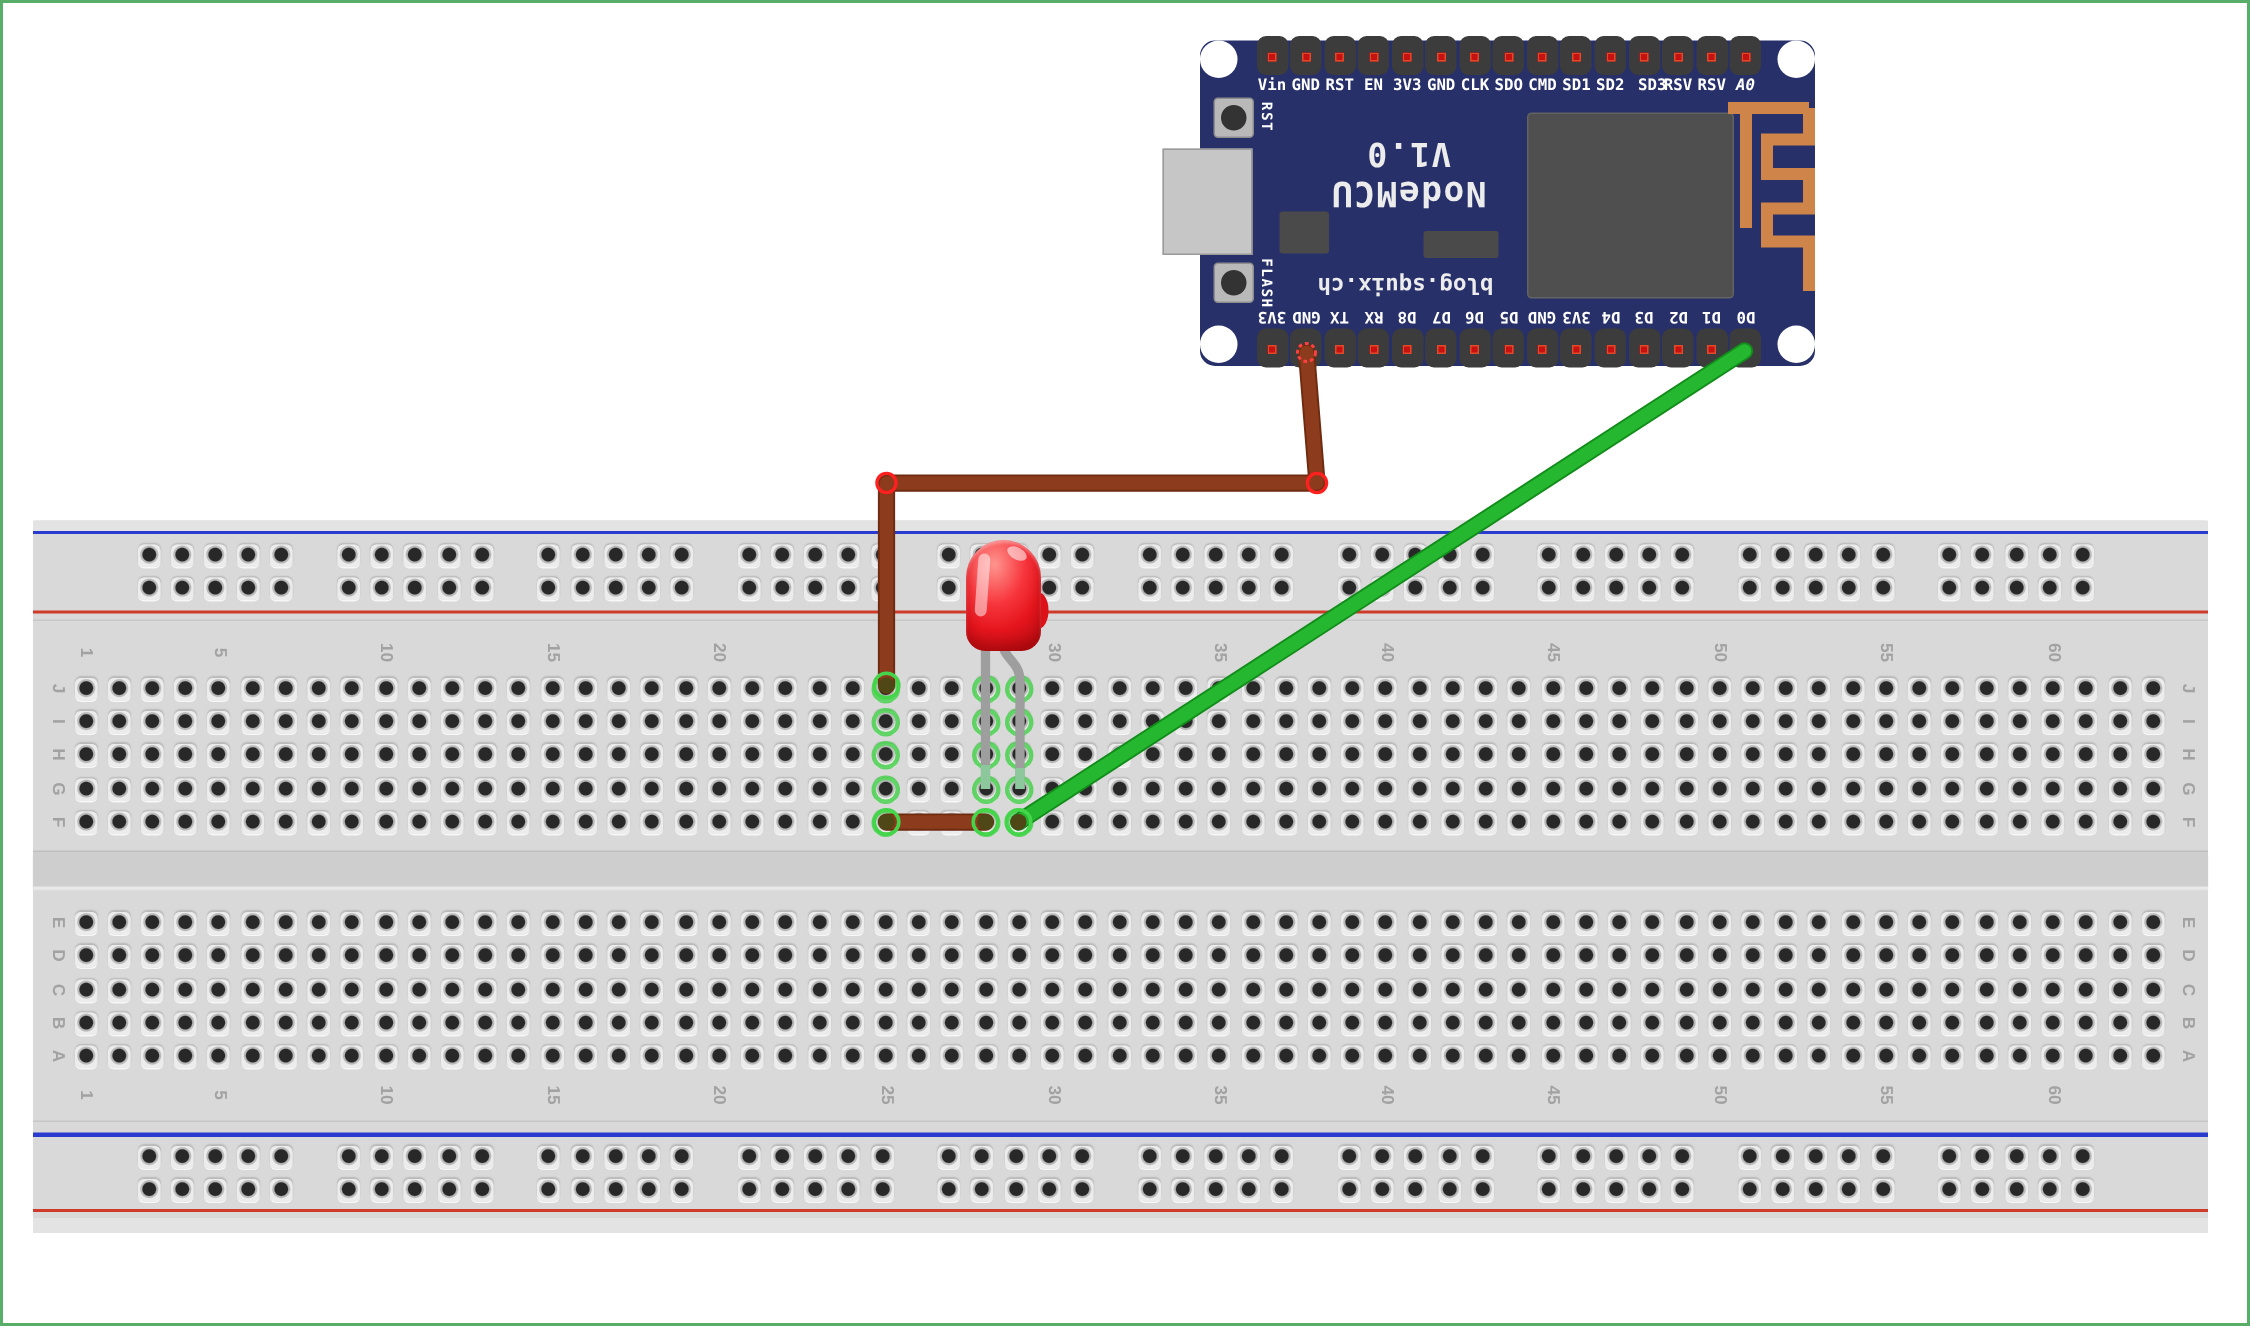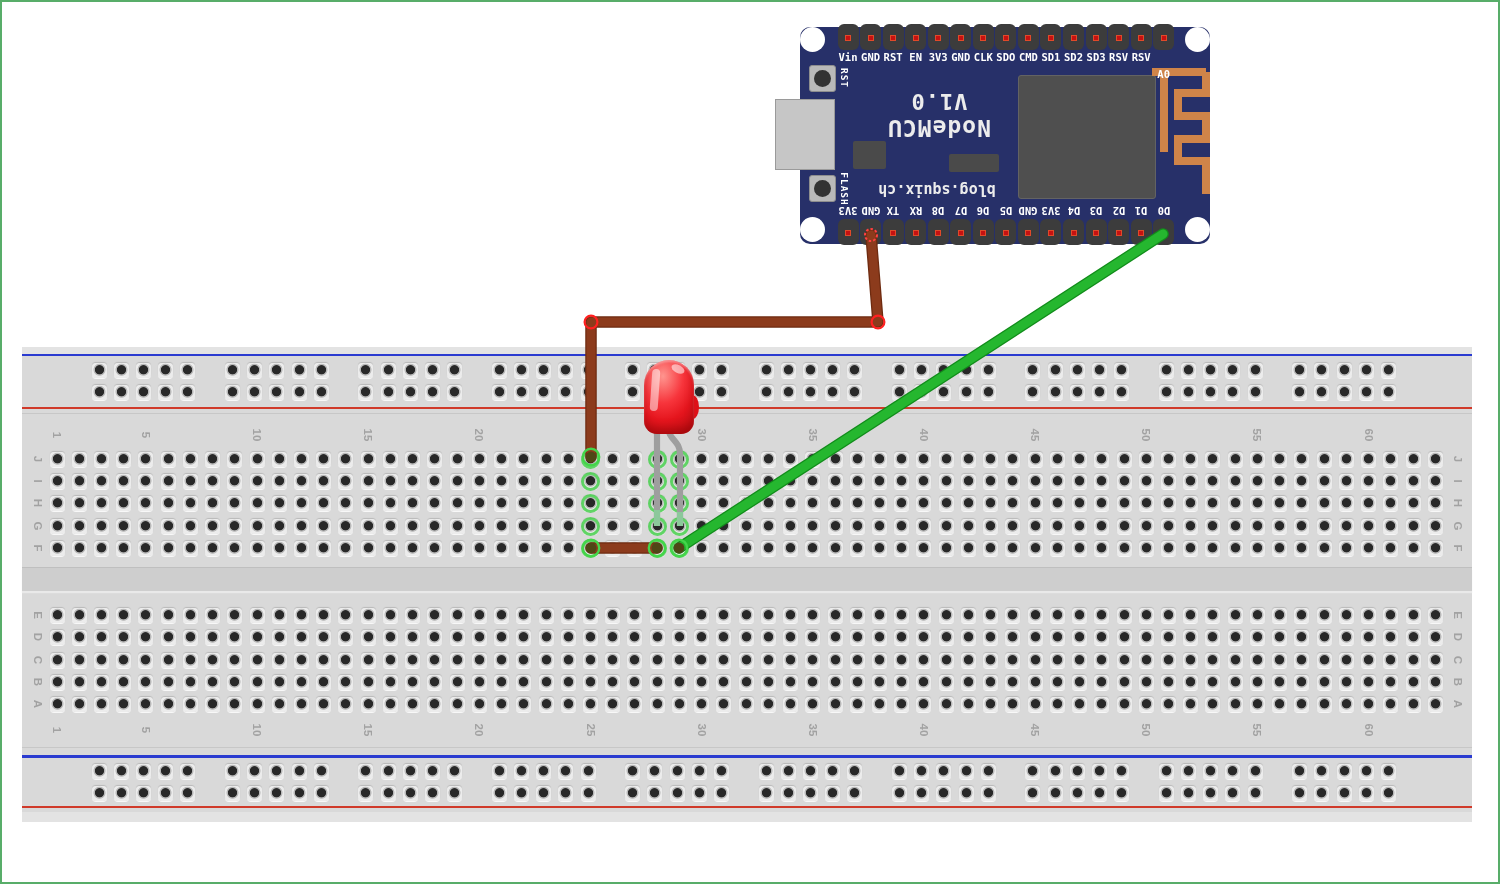--- a/index.html
+++ b/index.html
@@ -1037,30 +1037,30 @@
       <div class="pad-dot" style="left: 1023.4px; top: 33px; background: rgb(198, 17, 17);"></div>
       <div class="pin-label" style="left: 1026.4px; top: 49px;">CMD</div>
       <div class="pad" style="left: 1038.45px; top: 22px; background: rgb(60, 60, 60);"></div>
       <div class="pad-dot" style="left: 1045.95px; top: 33px; background: rgb(198, 17, 17);"></div>
       <div class="pin-label" style="left: 1048.95px; top: 49px;">SD1</div>
       <div class="pad" style="left: 1061px; top: 22px; background: rgb(60, 60, 60);"></div>
       <div class="pad-dot" style="left: 1068.5px; top: 33px; background: rgb(198, 17, 17);"></div>
       <div class="pin-label" style="left: 1071.5px; top: 49px;">SD2</div>
       <div class="pad" style="left: 1083.55px; top: 22px; background: rgb(60, 60, 60);"></div>
       <div class="pad-dot" style="left: 1091.05px; top: 33px; background: rgb(198, 17, 17);"></div>
-      <div class="pin-label" style="left: 1094.05px; top: 49px;">SD3</div>
+      <div class="pin-label" style="left: 1094.05px; top: 49px; text-align: right;">SD3</div>
       <div class="pad" style="left: 1106.1px; top: 22px; background: rgb(60, 60, 60);"></div>
       <div class="pad-dot" style="left: 1113.6px; top: 33px; background: rgb(198, 17, 17);"></div>
       <div class="pin-label" style="left: 1116.6px; top: 49px;">RSV</div>
       <div class="pad" style="left: 1128.65px; top: 22px; background: rgb(60, 60, 60);"></div>
       <div class="pad-dot" style="left: 1136.15px; top: 33px; background: rgb(198, 17, 17);"></div>
       <div class="pin-label" style="left: 1139.15px; top: 49px;">RSV</div>
       <div class="pad" style="left: 1151.2px; top: 22px; background: rgb(60, 60, 60);"></div>
       <div class="pad-dot" style="left: 1158.7px; top: 33px; background: rgb(198, 17, 17);"></div>
-      <div class="pin-label" style="left: 1161.7px; top: 66px;">A0</div>
+      <div class="pin-label" style="left: 1161.7px; top: 49px; font-style: italic;">A0</div>
       <div class="pad" style="left: 835.5px; top: 217px; background: rgb(60, 60, 60);"></div>
       <div class="pad-dot" style="left: 843px; top: 228px; background: rgb(198, 17, 17);"></div>
       <div class="pin-label flip" style="left: 846px; top: 203px;">3V3</div>
       <div class="pad" style="left: 858.05px; top: 217px; background: rgb(60, 60, 60);"></div>
       <div class="pad-dot" style="left: 865.55px; top: 228px; background: rgb(198, 17, 17);"></div>
       <div class="pin-label flip" style="left: 868.55px; top: 203px;">GND</div>
       <div class="pad" style="left: 880.6px; top: 217px; background: rgb(60, 60, 60);"></div>
       <div class="pad-dot" style="left: 888.1px; top: 228px; background: rgb(198, 17, 17);"></div>
       <div class="pin-label flip" style="left: 891.1px; top: 203px;">TX</div>
       <div class="pad" style="left: 903.15px; top: 217px; background: rgb(60, 60, 60);"></div>

